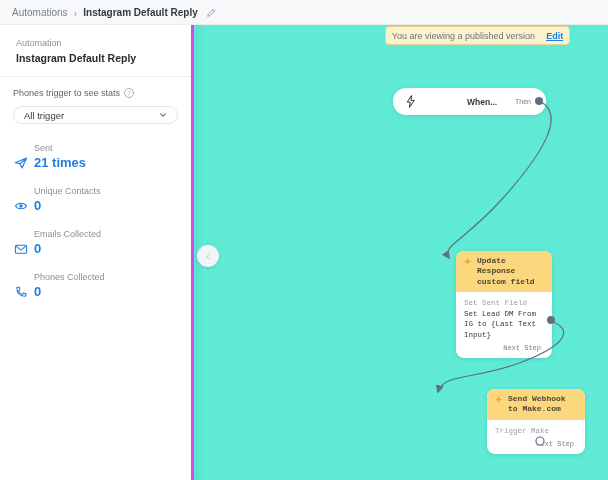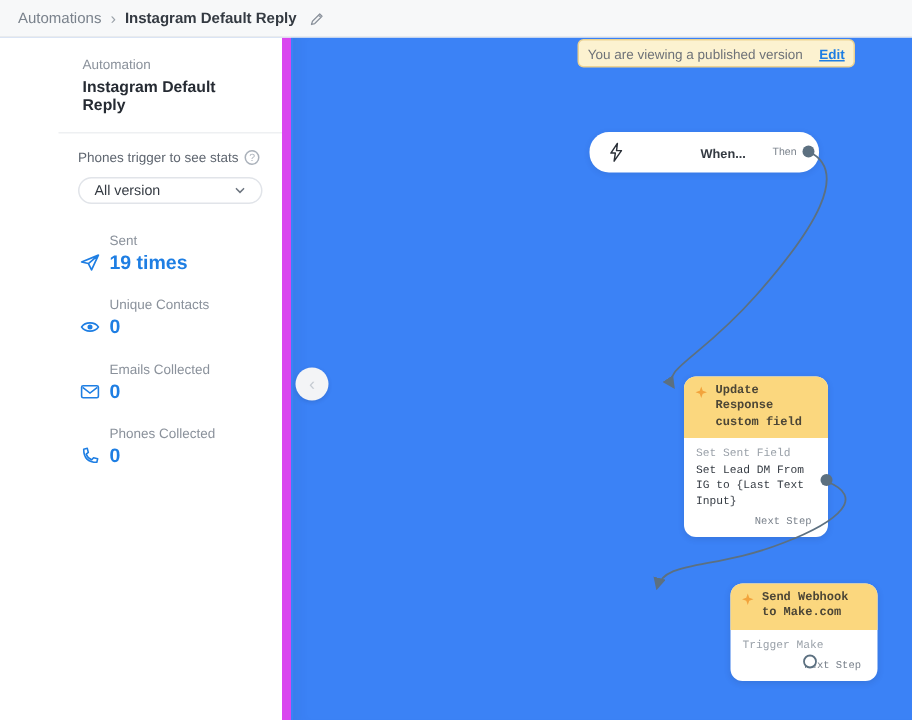--- a/index.html
+++ b/index.html
@@ -1,30 +1,30 @@
 <!DOCTYPE html>
 <html><head>
 <meta charset="utf-8">
 <style>
   * { margin:0; padding:0; box-sizing:border-box; }
   html,body { width:608px; height:480px; }
   body { font-family:"Liberation Sans", sans-serif; }
-  .screen { position:relative; width:608px; height:480px; background:#3b82f6; overflow:hidden; }
+  .screen { position:relative; width:608px; height:480px; background:#5eead4; overflow:hidden; }
 
   
   .topbar { position:absolute; top:0; left:0; width:608px; height:25px; background:#F7F8F9;
             border-bottom:1px solid #E9EBED; display:flex; align-items:center; padding:0 12px; gap:6px; z-index:10; }
   .crumb-root { font-size:10px; color:#7A828C; cursor:pointer; }
   .crumb-sep::before { content:"›"; font-size:11px; color:#9AA1A9; }
   .crumb-current { font-size:10px; color:#343A42; font-weight:700; }
   .pencil { display:inline-flex; margin-left:2px; cursor:pointer; }
 
   
   .sidebar { position:absolute; top:25px; left:0; width:194px; height:455px; background:#FFFFFF;
-             border-right:6px solid #d946ef; z-index:4;padding-left:39px; }
+             border-right:3px solid #d946ef; z-index:4; }
   .side-head { padding:13px 16px 12px; }
   .side-label { font-size:9px; color:#8A919B; margin-bottom:4px; }
   .side-title { font-size:10.5px; color:#262B33; font-weight:700; }
   .divider { height:1px; background:#EEF0F2; }
   .trigger-block { padding:11px 13px 0; }
   .trigger-label { font-size:9px; color:#5F6670; display:flex; align-items:center; gap:4px; }
   .qmark { width:10px; height:10px; border:1px solid #AAB1BA; border-radius:50%; color:#AAB1BA;
            font-size:7px; display:inline-flex; align-items:center; justify-content:center; }
   .qmark::before { content:"?"; }
   .select { margin-top:8px; height:18px; border:1px solid #E1E4E9; border-radius:9px; background:#fff;
@@ -92,38 +92,38 @@
       <div class="side-title">Instagram Default Reply</div>
     </div>
     <div class="divider"></div>
 
     <div class="trigger-block">
       <div class="trigger-label">
         <span>Phones trigger to see stats</span>
         <span class="qmark"></span>
       </div>
       <div class="select">
-        <span>All version</span>
+        <span>All trigger</span>
         <svg width="8" height="8" viewBox="0 0 10 10">
             <polyline points="2,3.5 5,6.5 8,3.5" fill="none" stroke="#6E7680" stroke-width="1.3" stroke-linecap="round"></polyline>
           </svg>
       </div>
     </div>
 
     <div class="stats">
 
       <div class="stat">
         <div class="stat-label">Sent</div>
         <div class="stat-row">
           <span class="stat-icon">
             <svg width="14" height="14" viewBox="0 0 20 20">
                 <path d="M18 3 L2 9.5 L8.5 11 L11.5 17 Z M8.5 11 L18 3" fill="none" stroke="#1E7EE3" stroke-width="1.6" stroke-linejoin="round"></path>
               </svg>
           </span>
-          <span class="stat-value">19 times</span>
+          <span class="stat-value">21 times</span>
         </div>
       </div>
 
       <div class="stat">
         <div class="stat-label">Unique Contacts</div>
         <div class="stat-row">
           <span class="stat-icon">
             <svg width="14" height="14" viewBox="0 0 20 20">
                 <path d="M2 10 C5.5 4.8 14.5 4.8 18 10 C14.5 15.2 5.5 15.2 2 10 Z" fill="none" stroke="#1E7EE3" stroke-width="1.5"></path>
                 <circle cx="10" cy="10" r="2.4" fill="#1E7EE3"></circle>

